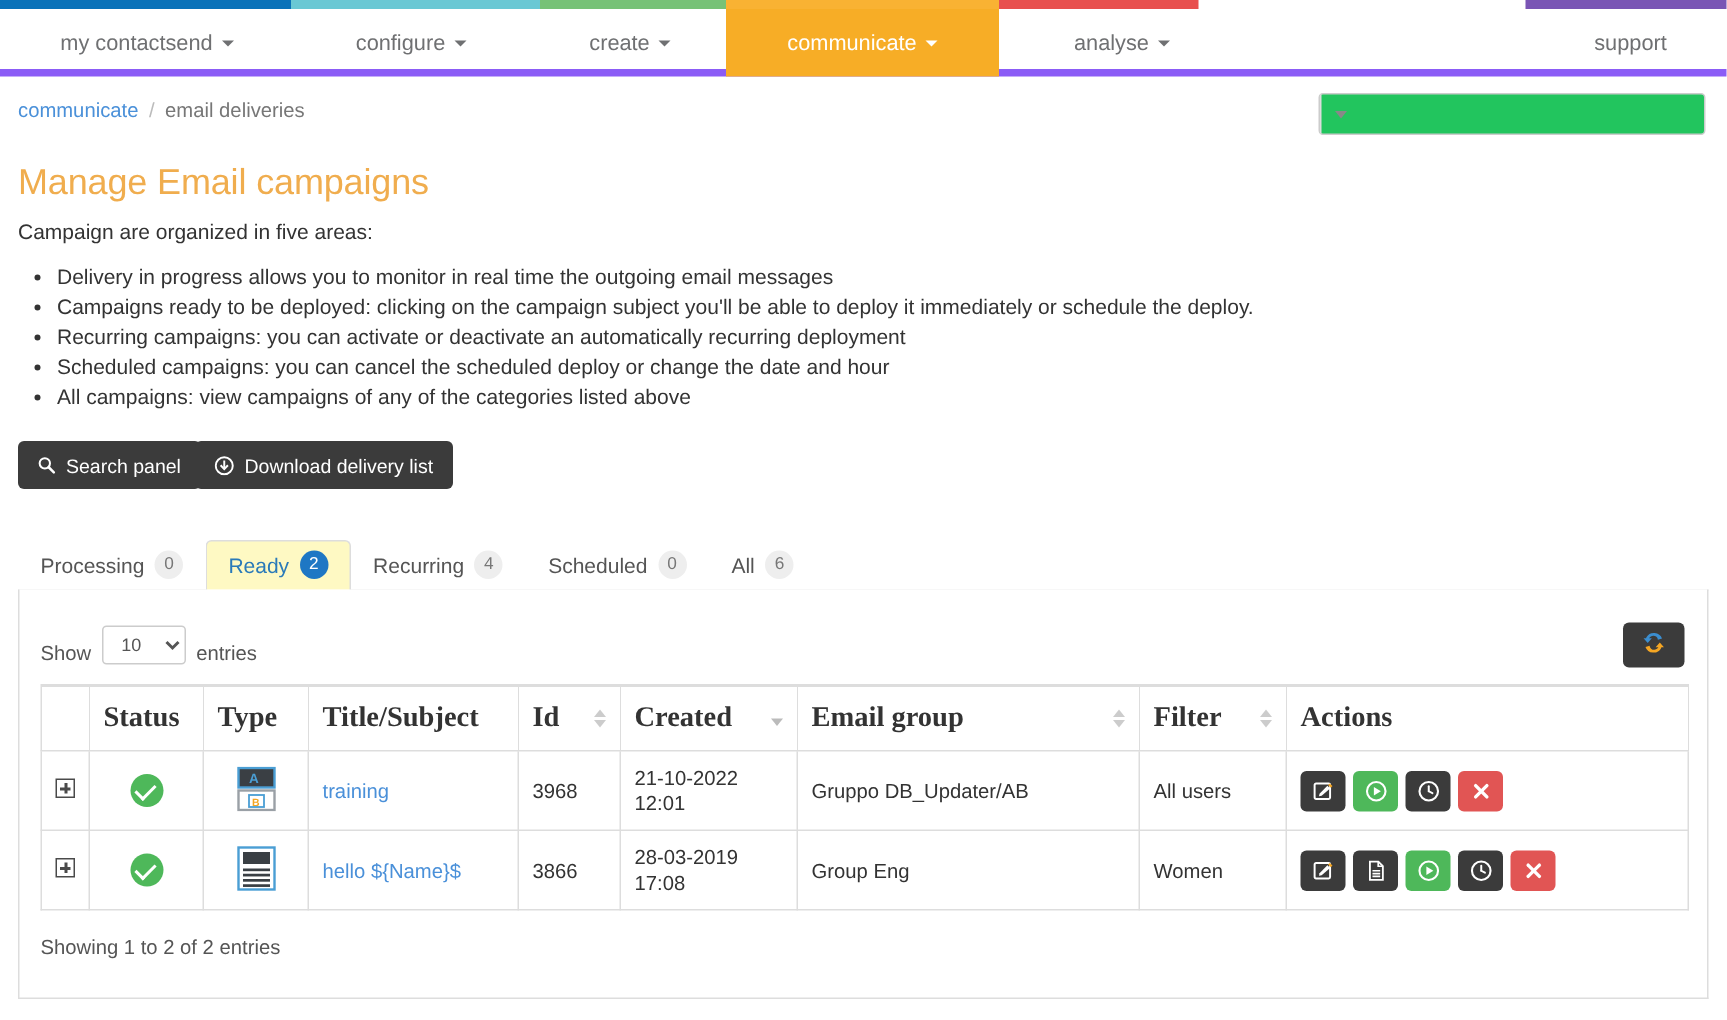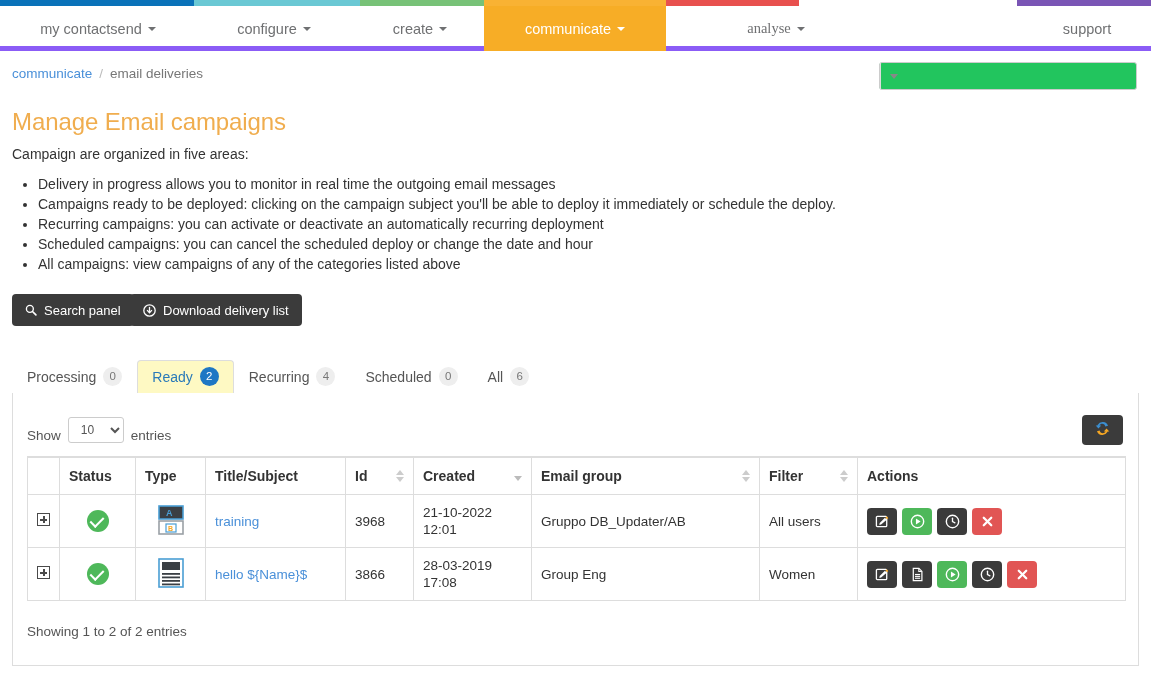--- a/index.html
+++ b/index.html
@@ -142,22 +142,23 @@
   }
 
   
   table.dt {
     position: absolute; top: 63px; left: 14px; width: 1099px;
     border-collapse: collapse; font-size: 13.5px;
   }
   table.dt th {
     border: 1px solid #dddddd; border-top: 2px solid #dddddd;
     padding: 10px 9px; text-align: left; font-weight: bold; color: #333333;
-    font-size: 14px; white-space: nowrap; position: relative;
+    font-size: 19px; white-space: nowrap; position: relative;
     background: #ffffff;
+    font-family: Liberation Serif, serif;
   }
   table.dt th.sortable { cursor: pointer; padding-right: 36px; }
   table.dt td {
     border: 1px solid #dddddd; padding: 9px; color: #333333;
     vertical-align: middle;
   }
   .sort-both, .sort-desc {
     position: absolute; right: 8px; top: 50%; transform: translateY(-50%);
     width: 9px; height: 12px;
   }
@@ -235,21 +236,21 @@
       <i class="caret"></i>
     </div>
     <div class="nav-item" style="left: 376px; width: 88px;">
       <span>create</span>
       <i class="caret"></i>
     </div>
     <div class="nav-item active" style="left: 484px; width: 182px;">
       <span>communicate</span>
       <i class="caret"></i>
     </div>
-    <div class="nav-item" style="left: 728px; width: 96px; font-family: Liberation Serif, serif;">
+    <div class="nav-item" style="left: 700px; width: 96px;">
       <span>analyse</span>
       <i class="caret"></i>
     </div>
     <div class="nav-item" style="left: 1044px; width: 86px;">
       <span>support</span>
     </div>
   </nav>
 
 <div class="breadcrumb">
   <a>communicate</a>

